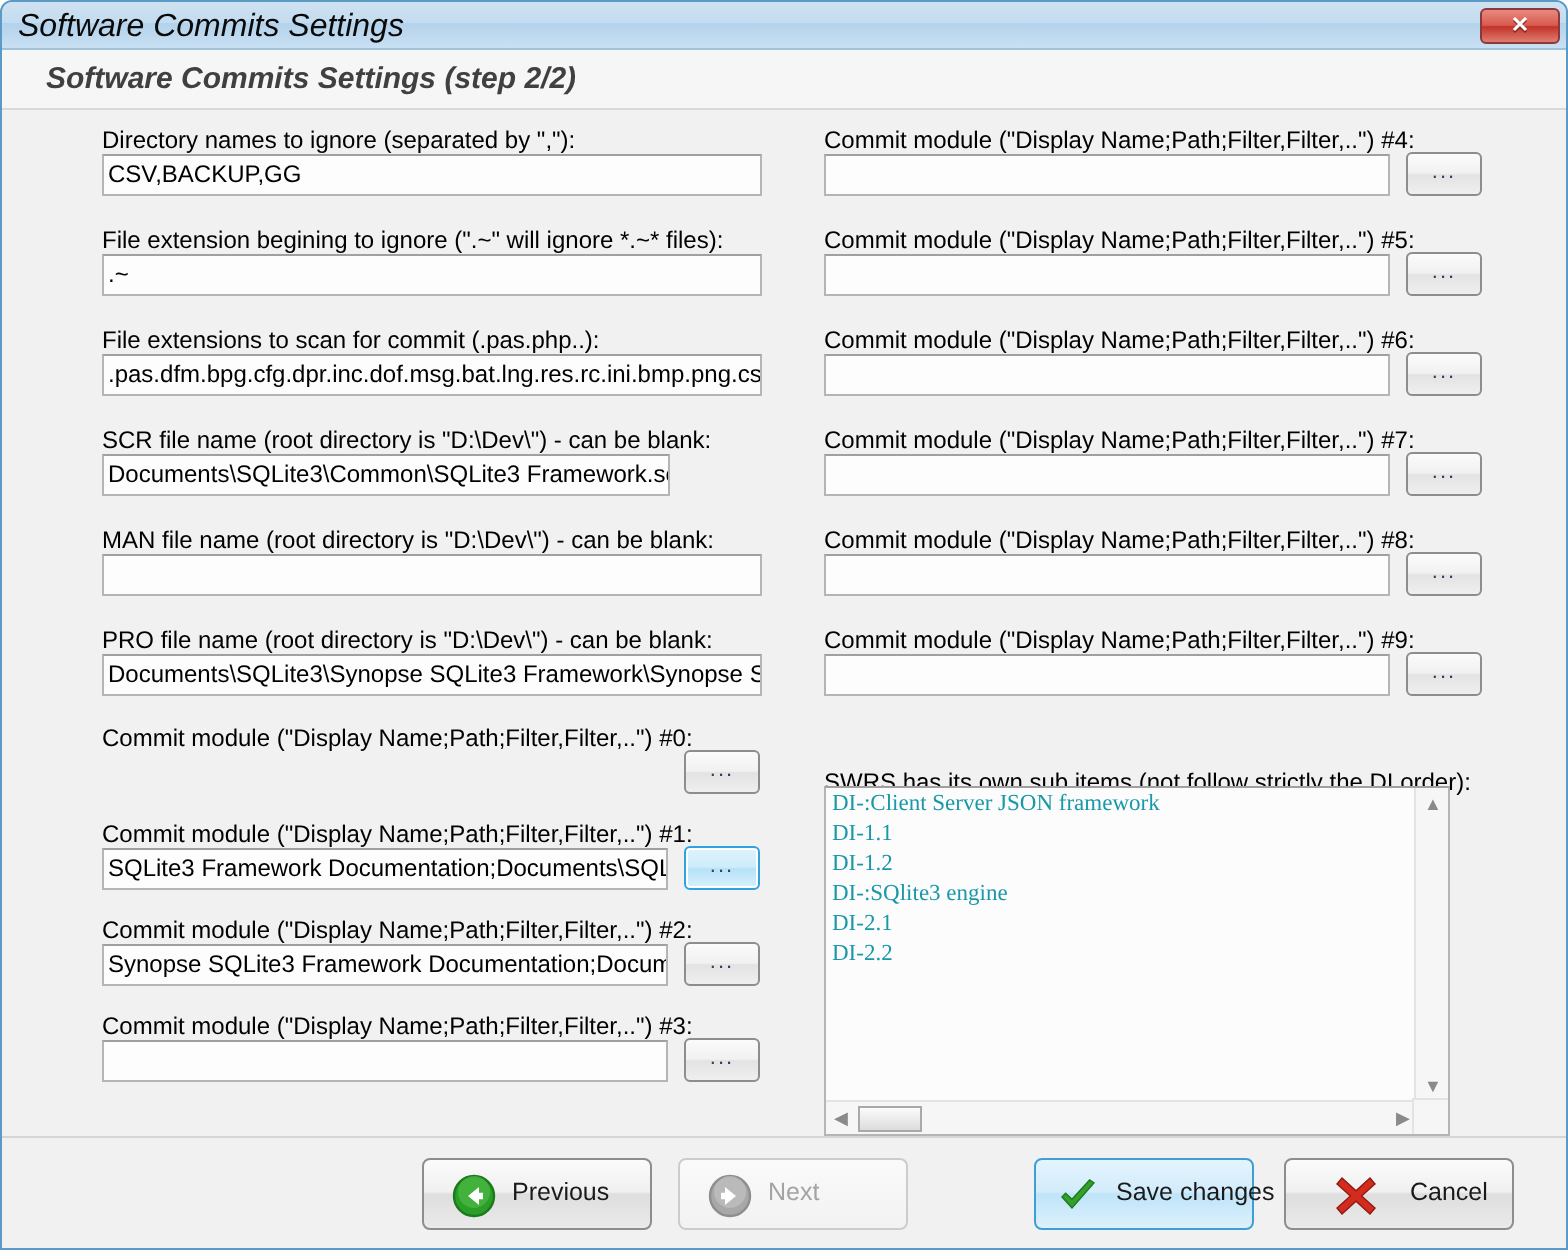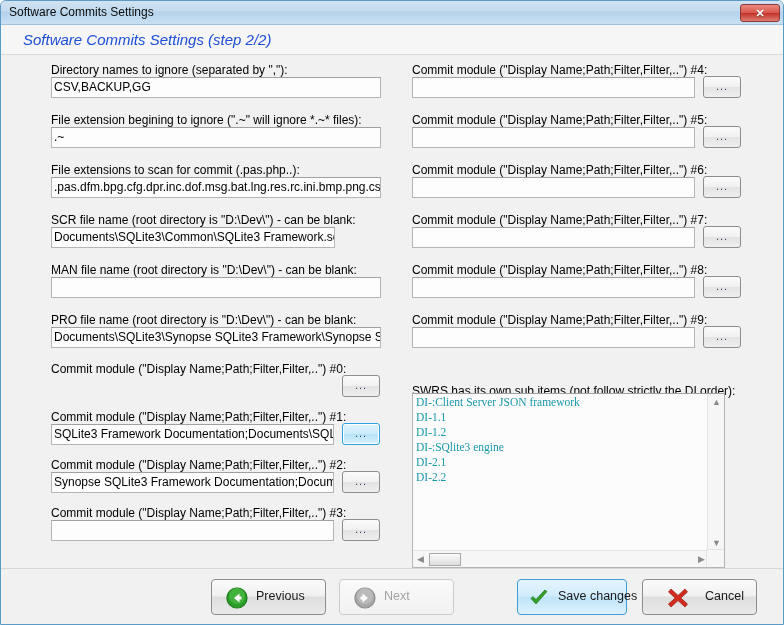--- a/index.html
+++ b/index.html
@@ -28,22 +28,23 @@
   #titlebar {
     position: absolute; left: 0; top: 0;
     width: 784px; height: 24px;
     box-sizing: border-box;
     background: linear-gradient(to bottom, #cfe2f2 0%, #c3dcef 45%, #b3d2eb 46%, #c9e0f3 100%);
     border-bottom: 1px solid #9fc3dd;
     border-radius: 5px 5px 0 0;
   }
   #title-text {
     position: absolute; left: 8px; top: 4px;
-    font-size: 12px; color: #0a0a0a;
-    white-space: nowrap;
+    font-size: 16px; color: #0a0a0a;
+    white-space: nowrap;
+    font-style: italic;
   }
   #close-button {
     position: absolute; right: 5px; top: 3px;
     width: 40px; height: 18px;
     box-sizing: border-box;
     border: 1px solid #8a3a3a;
     border-radius: 3px;
     background: linear-gradient(to bottom, #e8897f 0%, #d9594e 48%, #c2332a 52%, #e07c70 100%);
     color: #fff;
     font-size: 11px; font-weight: bold;
@@ -61,22 +62,22 @@
   #header-band {
     position: absolute; left: 0; top: 0;
     width: 784px; height: 29px;
     background: #f6f6f6;
     border-bottom: 1px solid #d9d9d9;
   }
   #heading {
     position: absolute; left: 22px; top: 6px;
     font-size: 15px;
     font-style: italic;
-    font-weight: normal;
-    color: #1d4ed8;
+    font-weight: bold;
+    color: #404040;
     white-space: nowrap;
   }
 
   #panel {
     position: absolute; left: 0; top: 30px;
     width: 784px; height: 513px;
     background: #f1f1f1;
   }
 
   

